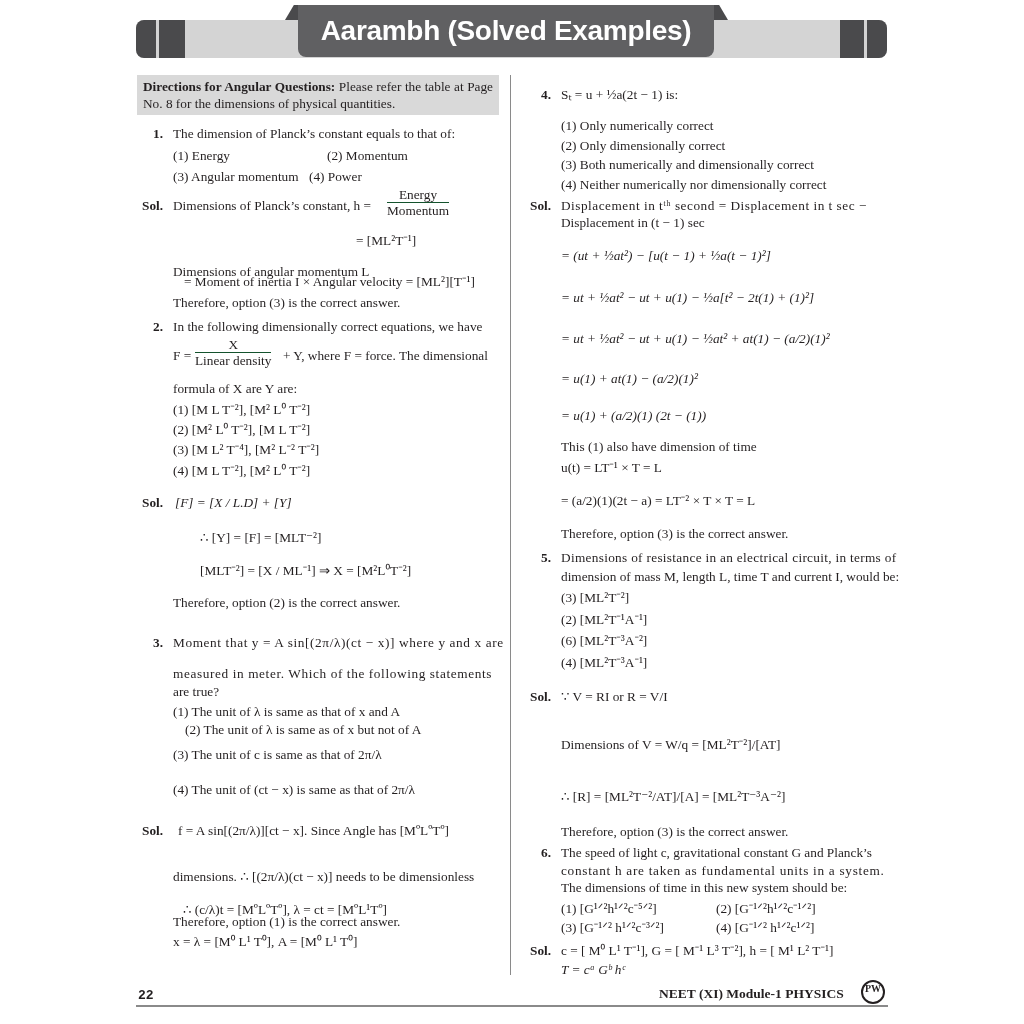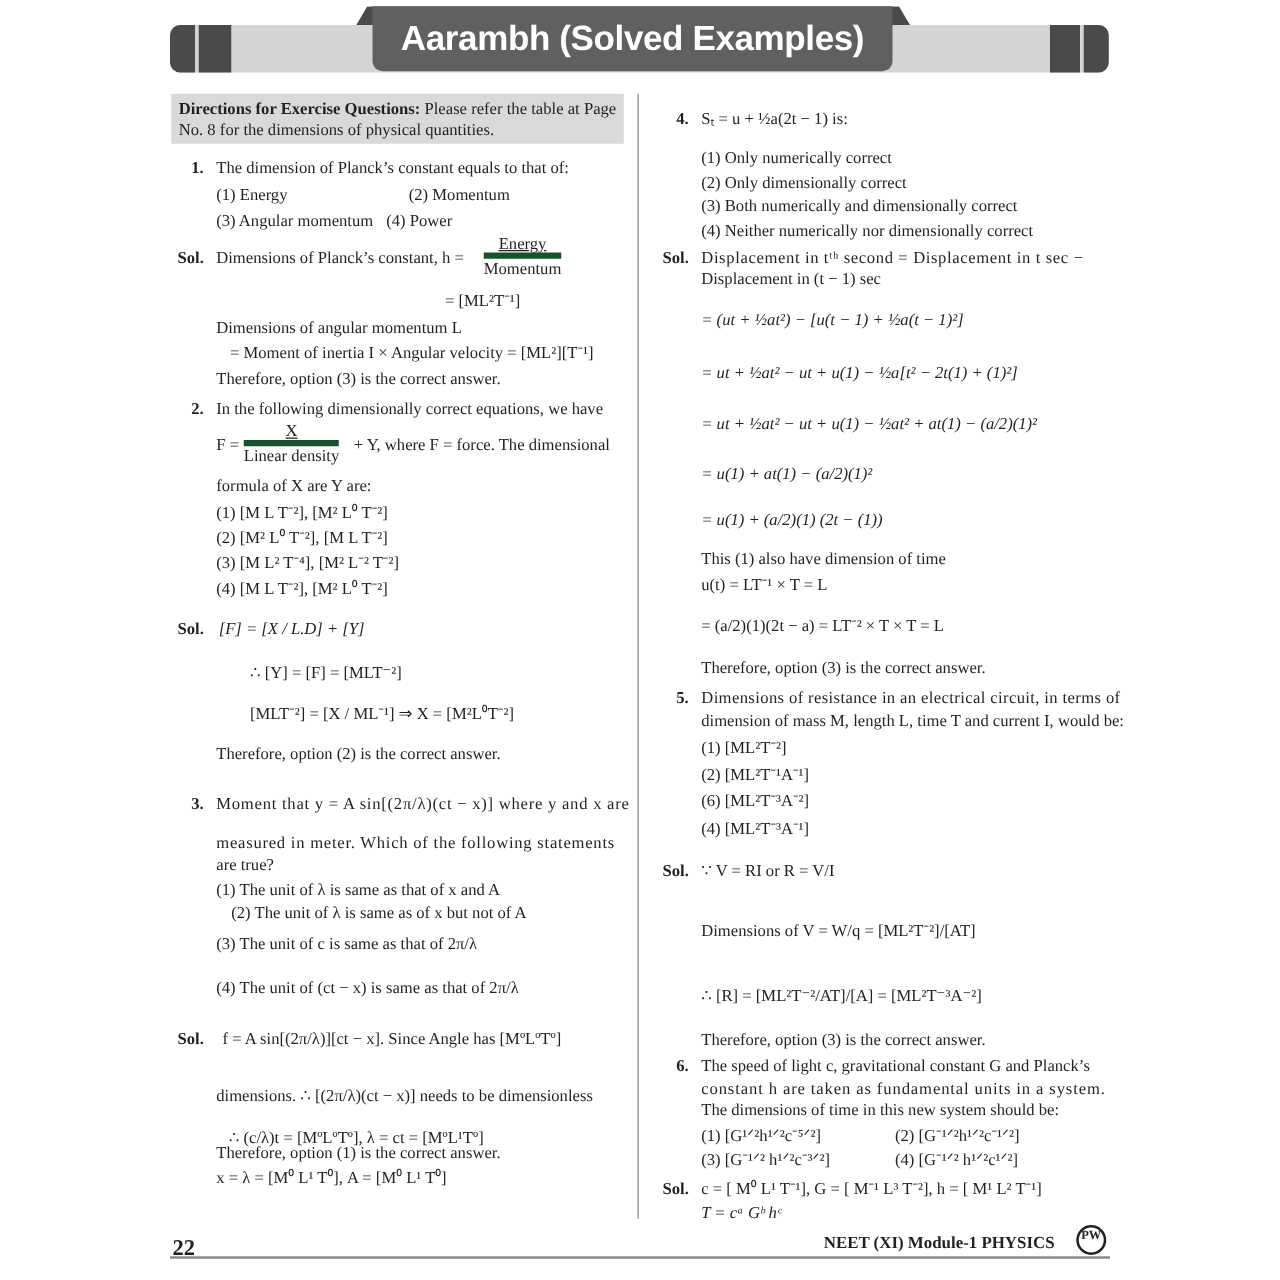--- a/index.html
+++ b/index.html
@@ -15,41 +15,41 @@
   .banner-title{position:absolute;left:298px;top:5px;width:416px;height:52px;background:#606062;border-radius:0 0 8px 8px;color:#fff;
     font-family:"Liberation Sans",sans-serif;font-size:28px;font-weight:bold;text-align:center;line-height:52px;letter-spacing:-0.3px;}
   .direction-box{position:absolute;left:137px;top:75px;width:362px;height:40px;background:#d9d9d9;font-size:13.3px;line-height:17px;padding:3px 6px;box-sizing:border-box;text-align:justify;}
   .direction-box b{font-weight:bold;}
   .col-divider{position:absolute;left:510px;top:75px;width:1px;height:900px;background:#8a8a8a;}
   .t{position:absolute;font-size:13.3px;line-height:17px;white-space:nowrap;}
   .num{font-weight:bold;}
   .it{font-style:italic;}
   .frac{display:inline-block;vertical-align:middle;text-align:center;margin:0 2px;}
   .frac > span{display:block;line-height:15px;}
-  .frac .n{border-bottom:5px solid #14532d;padding:0 2px;text-decoration:underline;}
+  .frac .n{border-bottom:1px solid #14532d;padding:0 2px;}
   .footer-line{position:absolute;left:136px;top:1005px;width:752px;height:2px;background:#8a8a8a;}
-  .page-num{position:absolute;left:138px;top:988px;font-family:Liberation Serif, serif;font-weight:bold;font-size:18px;}
+  .page-num{position:absolute;left:138px;top:988px;font-family:Liberation Mono, monospace;font-weight:bold;font-size:13px;}
   .footer-title{position:absolute;left:659px;top:986px;font-weight:bold;font-size:13.5px;}
   .logo{position:absolute;left:861px;top:980px;width:24px;height:24px;border-radius:50%;border:2px solid #231f20;box-sizing:border-box;font-size:10px;font-weight:bold;text-align:center;line-height:9px;padding-top:2px;}
 </style>
 </head>
 <body>
 
 <div>
   <div class="banner-bar"></div>
   <div class="banner-cap cap-l1"></div>
   <div class="banner-cap cap-l2"></div>
   <div class="banner-cap cap-r1"></div>
   <div class="banner-cap cap-r2"></div>
   <div class="banner-trap"></div>
   <div class="banner-title">Aarambh (Solved Examples)</div>
 </div>
 
 <div class="direction-box">
-  <b>Directions for Exercise Questions:</b>
+  <b>Directions for Angular Questions:</b>
   <span>Please refer the table at Page No. 8 for the dimensions of physical quantities.</span>
 </div>
 
 <div class="col-divider"></div>
 
 <div>
   <span class="t num" style="left:153px;top:125px">1.</span>
   <span class="t" style="left:173px;top:125px">The dimension of Planck’s constant equals to that of:</span>
   <span class="t" style="left:173px;top:147px">(1) Energy</span>
   <span class="t" style="left:327px;top:147px">(2) Momentum</span>
@@ -57,21 +57,21 @@
   <span class="t" style="left:309px;top:168px">(4) Power</span>
   <span class="t num" style="left:142px;top:197px">Sol.</span>
   <span class="t" style="left:173px;top:197px">Dimensions of Planck’s constant, h =</span>
   <span class="t" style="left:387px;top:187px;display:inline-block">
     <span class="frac" style="margin:0">
       <span class="n">Energy</span>
       <span>Momentum</span>
     </span>
   </span>
   <span class="t" style="left:356px;top:232px">= [ML²T⁻¹]</span>
-  <span class="t" style="left:173px;top:253px">Dimensions of angular momentum L</span>
+  <span class="t" style="left:173px;top:263px">Dimensions of angular momentum L</span>
   <span class="t" style="left:184px;top:273px">= Moment of inertia I × Angular velocity = [ML²][T⁻¹]</span>
   <span class="t" style="left:173px;top:294px">Therefore, option (3) is the correct answer.</span>
 </div>
 
 <div>
   <span class="t num" style="left:153px;top:318px">2.</span>
   <span class="t" style="left:173px;top:318px">In the following dimensionally correct equations, we have</span>
   <span class="t" style="left:173px;top:347px">F =</span>
   <span class="t" style="left:195px;top:337px">
     <span class="frac" style="margin:0">
@@ -127,21 +127,21 @@
   <span class="t" style="left:561px;top:438px">This (1) also have dimension of time</span>
   <span class="t" style="left:561px;top:459px">u(t) = LT⁻¹ × T = L</span>
   <span class="t" style="left:561px;top:492px">= (a/2)(1)(2t − a) = LT⁻² × T × T = L</span>
   <span class="t" style="left:561px;top:525px">Therefore, option (3) is the correct answer.</span>
 </div>
 
 <div>
   <span class="t num" style="left:541px;top:549px">5.</span>
   <span class="t" style="left:561px;top:549px;letter-spacing:0.3px">Dimensions of resistance in an electrical circuit, in terms of</span>
   <span class="t" style="left:561px;top:568px">dimension of mass M, length L, time T and current I, would be:</span>
-  <span class="t" style="left:561px;top:589px">(1) [ML²T⁻²]</span>
+  <span class="t" style="left:561px;top:589px">(3) [ML²T⁻²]</span>
   <span class="t" style="left:561px;top:611px">(2) [ML²T⁻¹A⁻¹]</span>
   <span class="t" style="left:561px;top:632px">(6) [ML²T⁻³A⁻²]</span>
   <span class="t" style="left:561px;top:654px">(4) [ML²T⁻³A⁻¹]</span>
   <span class="t num" style="left:530px;top:688px">Sol.</span>
   <span class="t" style="left:561px;top:688px">∵ V = RI or R = V/I</span>
   <span class="t" style="left:561px;top:736px">Dimensions of V = W/q = [ML²T⁻²]/[AT]</span>
   <span class="t" style="left:561px;top:788px">∴ [R] = [ML²T⁻²/AT]/[A] = [ML²T⁻³A⁻²]</span>
   <span class="t" style="left:561px;top:823px">Therefore, option (3) is the correct answer.</span>
 </div>
 

